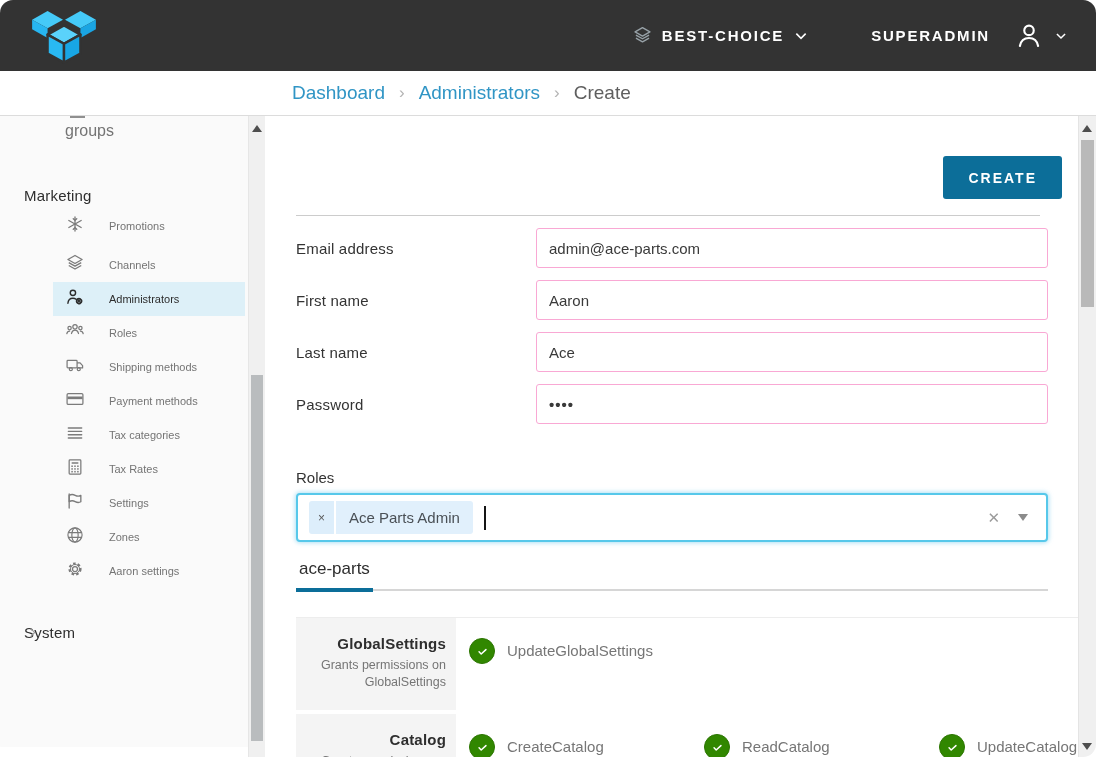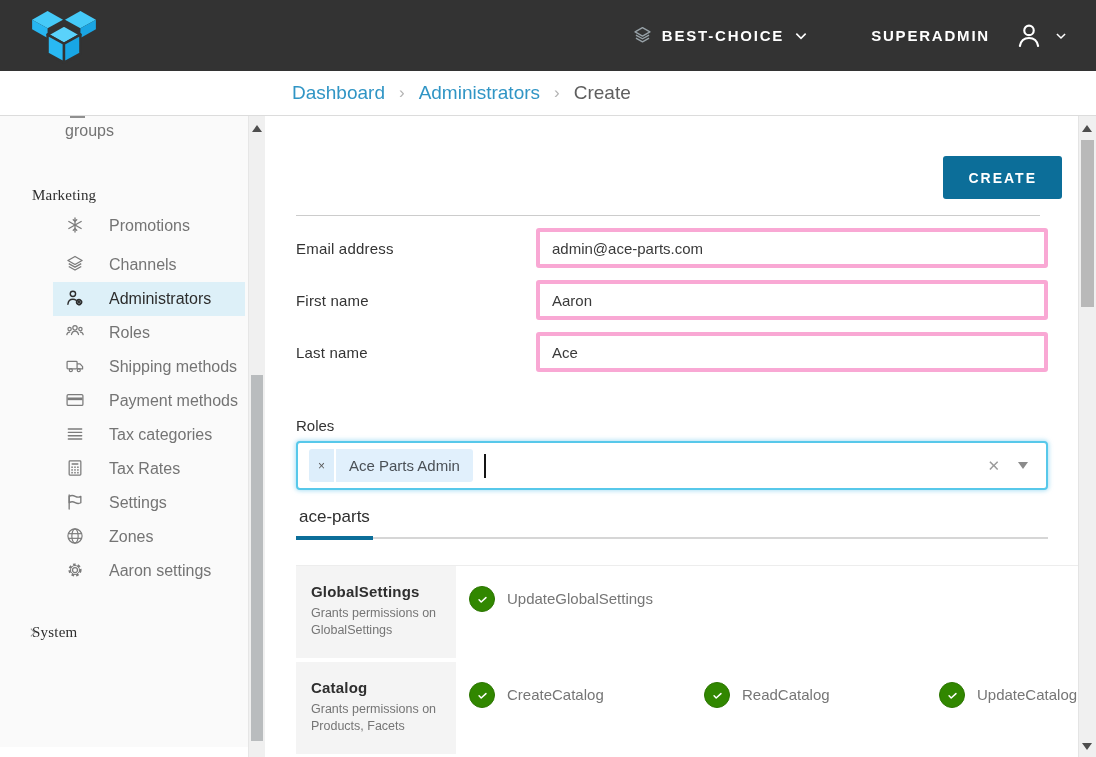--- a/index.html
+++ b/index.html
@@ -1,18 +1,18 @@
 <!DOCTYPE html>
 <html><head>
 <meta charset="utf-8">
 <style>
   * { margin:0; padding:0; box-sizing:border-box; }
   html,body { background:#fff; }
   body { font-family:"Liberation Sans","DejaVu Sans",sans-serif; }
-  .app { position:relative; width:1096px; height:757px; overflow:hidden; background:#fff; }
+  .app { position:relative; width:1096px; height:757px; overflow:hidden; background:#fff;border-radius:13px; }
 
   
   .topbar { position:absolute; top:0; left:0; right:0; height:71px; background:#333333; display:flex; align-items:center; }
   .logo { margin-left:28px; margin-top:4px; cursor:pointer; }
   .topbar-right { margin-left:auto; display:flex; align-items:center; margin-right:28px; }
   .channel-switcher { display:flex; align-items:center; gap:9px; color:#fff; cursor:pointer; margin-right:62px; }
   .channel-switcher .layers { color:#97a1a7; }
   .topbar-label { font-size:15px; font-weight:700; letter-spacing:1.8px; color:#fff; }
   .user-menu { display:flex; align-items:center; gap:10px; cursor:pointer; }
   .user-menu .uicon { margin-left:14px; }
@@ -20,64 +20,64 @@
   
   .crumbbar { position:absolute; top:71px; left:0; right:0; height:45px; background:#fff; border-bottom:1px solid #dcdcdc; display:flex; align-items:center; padding-left:292px; }
   .crumb-link { color:#3095c5; font-size:19px; text-decoration:none; cursor:pointer; }
   .crumb-sep { color:#b3b3b3; font-size:17px; margin:0 14px; }
   .crumb-current { color:#5f5f5f; font-size:19px; }
 
   
   .sidebar { position:absolute; top:116px; left:0; width:248px; bottom:10px; background:#fafafa; overflow:hidden; color:#747474; }
   .icon-sliver { position:absolute; top:0; left:70px; width:15px; height:2px; background:#8f8f8f; }
   .clipped-item { padding-left:65px; padding-top:3px; font-size:16px; line-height:24px; color:#747474; cursor:pointer; }
-  .nav-section { position:relative; padding-left:32px; font-size:15px; color:#2e2e2e; letter-spacing:.2px; cursor:pointer;font-family:Liberation Serif, serif; }
+  .nav-section { position:relative; padding-left:24px; font-size:15px; color:#2e2e2e; letter-spacing:.2px; cursor:pointer; }
   .nav-section .chev { position:absolute; left:26px; top:2px; color:#9a9a9a; }
   .sec-marketing { margin-top:44px; }
   .sec-settings { margin-top:41px; }
   .sec-system { margin-top:36px; }
-  .nav-item { display:block; margin-left:53px; margin-right:3px; padding:5px 6px 5px 12px; font-size:16px; line-height:24px; color:#747474; cursor:pointer; }
+  .nav-item { display:block; margin-left:53px; margin-right:3px; padding:5px 6px 5px 12px; font-size:11px; line-height:24px; color:#747474; cursor:pointer; }
   .nav-item .nav-icon { display:inline-block; width:20px; height:20px; vertical-align:-4px; margin-right:24px; color:#7b7b7b; }
   .nav-item.selected { background:#ddf0f8; color:#2d2d2d; }
   .nav-item.selected .nav-icon { color:#2d2d2d; }
   .first-item { margin-top:5px; }
 
   
   .side-scroll { position:absolute; top:116px; left:248px; width:17px; bottom:0; background:#f0f0f0; border-left:1px solid #e6e6e6; }
   .side-scroll .arr-up { position:absolute; top:9px; left:3px; }
   .side-thumb { position:absolute; top:259px; left:2px; width:12px; height:366px; background:#b9bcbe; cursor:pointer; }
 
   
   .main { position:absolute; top:116px; left:265px; right:18px; bottom:0; background:#fff; overflow:hidden; padding-left:31px; }
   .btn-create { display:block; margin:40px 16px 0 auto; height:43px; padding:0 25px; background:#0c6e99; color:#fff; border:none; border-radius:3px; font-family:inherit; font-size:14px; font-weight:700; letter-spacing:2px; cursor:pointer; }
   .divider { width:744px; border:none; border-top:1px solid #cccccc; margin-top:16px; }
 
   .form-area { width:752px; }
   .form-row { display:flex; align-items:center; margin-top:12px; }
   .form-label { width:240px; flex:none; font-size:15px; font-weight:500; color:#333333; letter-spacing:.2px; }
-  .text-input { flex:1; height:40px; border:4px solid #f9a8d4; border-radius:3px; padding:0 12px; font-family:inherit; font-size:15px; color:#3a3a3a; background:#fff; outline:none; }
+  .text-input { flex:1; height:40px; border:1px solid #f9a8d4; border-radius:3px; padding:0 12px; font-family:inherit; font-size:15px; color:#3a3a3a; background:#fff; outline:none; }
   .pw { font-weight:700; letter-spacing:1px; }
 
   .roles-block { margin-top:45px; }
   .roles-label { font-size:15px; font-weight:500; color:#333333; margin-bottom:7px; }
   .role-select { position:relative; width:752px; height:49px; border:2px solid #57c8ea; border-radius:4px; background:#fff; box-shadow:0 0 4px 1px rgba(110,200,236,.55); display:flex; align-items:center; padding-left:11px; }
   .chip { display:flex; align-items:stretch; height:33px; font-size:15px; color:#4a5056; }
   .chip-x { width:25px; background:#ddeefb; border-radius:3px 0 0 3px; display:flex; align-items:center; justify-content:center; color:#5a5a5a; font-size:12px; margin-right:2px; cursor:pointer; }
   .chip-label { background:#e1f0fc; border-radius:0 3px 3px 0; display:flex; align-items:center; padding:0 13px; }
   .caret-bar { width:2px; height:24px; background:#151515; margin-left:11px; }
   .select-clear { position:absolute; right:46px; top:50%; transform:translateY(-50%); color:#9b9b9b; font-size:15px; cursor:pointer; }
   .select-caret { position:absolute; right:18px; top:50%; transform:translateY(-4px); width:0; height:0; border-left:5.5px solid transparent; border-right:5.5px solid transparent; border-top:7px solid #8b8b8b; cursor:pointer; }
 
   .tabs { width:752px; margin-top:17px; border-bottom:2px solid #d6d6d6; }
   .tab-active { display:inline-block; padding:0 3px 9px 3px; margin-bottom:-3px; font-size:17px; color:#2e2e2e; border-bottom:4px solid #0c6e99; cursor:pointer; }
 
   .perm-table { margin-top:26px; width:866px; border-top:1px solid #ededed; }
   .perm-row { display:flex; min-height:92px; }
   .perm-row + .perm-row { margin-top:4px; }
-  .perm-name-cell { width:160px; flex:none; background:#f4f4f4; padding:17px 10px 12px 15px; }
+  .perm-name-cell { width:160px; flex:none; background:#f4f4f4; padding:17px 10px 12px 15px;text-align:right; }
   .perm-name { font-size:15px; font-weight:700; color:#2e2e2e; letter-spacing:.2px; }
   .perm-desc { font-size:12.5px; color:#757575; line-height:17px; margin-top:5px; }
   .perm-cell { width:235px; flex:none; padding:20px 0 0 13px; display:flex; align-items:flex-start; gap:12px; }
   .toggle { width:26px; height:26px; flex:none; border-radius:50%; background:#318700; border:1px solid #2b7500; display:flex; align-items:center; justify-content:center; cursor:pointer; }
   .perm-item-label { font-size:15px; color:#767676; line-height:26px; }
 
   
   .main-scroll { position:absolute; top:116px; right:0; width:18px; bottom:0; background:#f0f0f0; border-left:1px solid #e4e4e4; }
   .main-scroll .arr-up { position:absolute; top:9px; left:3px; }
   .main-scroll .arr-dn { position:absolute; bottom:7px; left:3px; }
@@ -307,20 +307,24 @@
         <input class="text-input" type="text" value="admin@ace-parts.com" style="">
       </div>
       <div class="form-row">
         <label class="form-label">First name</label>
         <input class="text-input" type="text" value="Aaron" style="">
       </div>
       <div class="form-row">
         <label class="form-label">Last name</label>
         <input class="text-input" type="text" value="Ace" style="">
       </div>
+      <div class="form-row">
+        <label class="form-label">Password</label>
+        <input class="text-input pw" type="text" value="••••" style="">
+      </div>
 
       <div class="roles-block">
         <div class="roles-label">Roles</div>
         <div class="role-select">
           <span class="chip">
             <span class="chip-x">×</span>
             <span class="chip-label">Ace Parts Admin</span>
           </span>
           <span class="caret-bar"></span>
           <span class="select-clear">✕</span>

